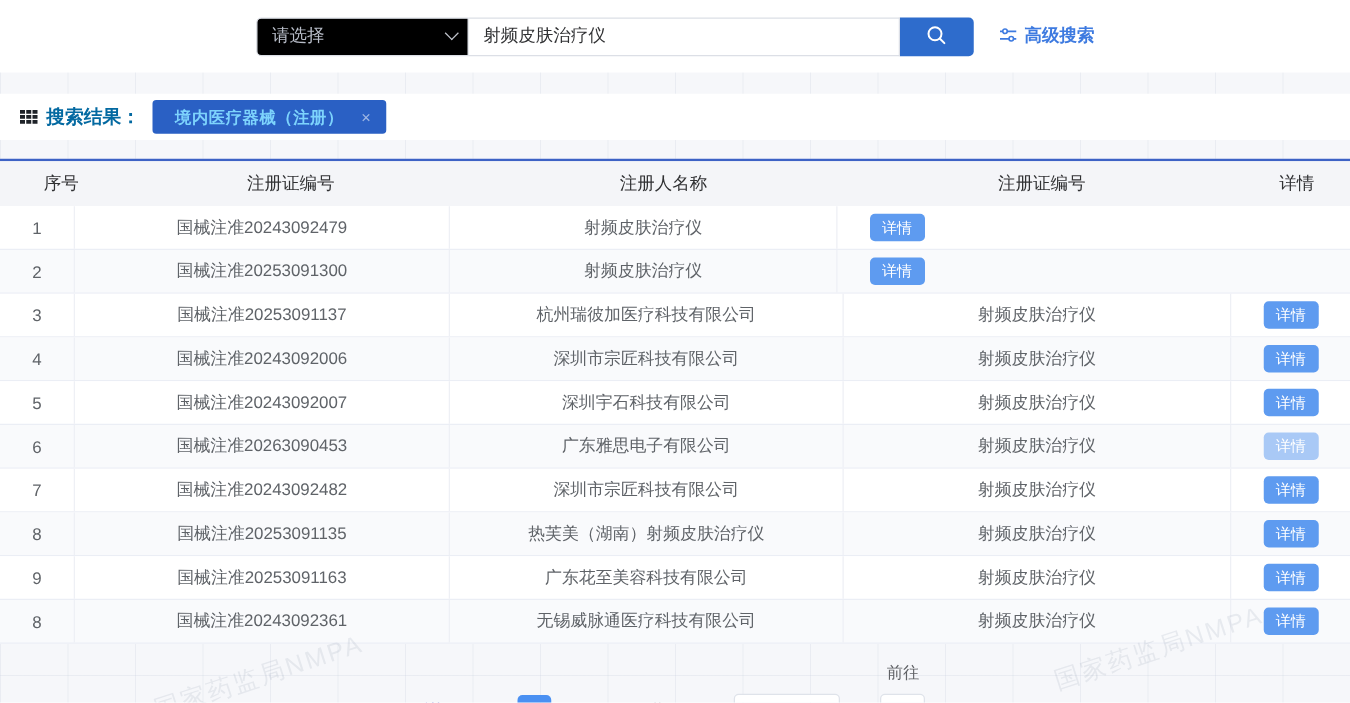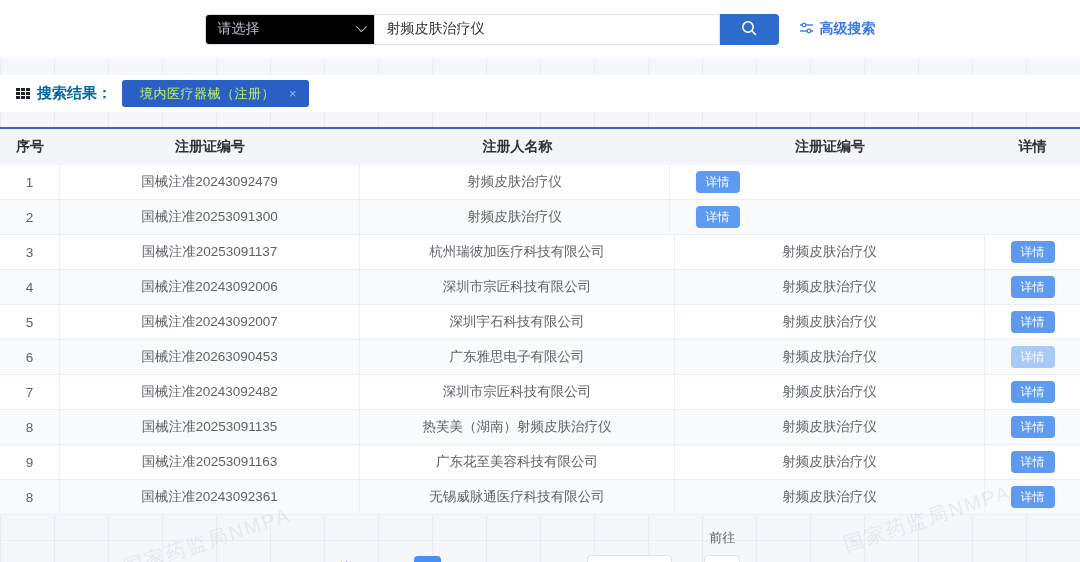--- a/index.html
+++ b/index.html
@@ -47,35 +47,35 @@
   
   .gap1 { height:17px; }
   .results-panel { height:37px; display:flex; align-items:center; padding:0 16px; }
   .grid-icon { display:grid; grid-template-columns:repeat(3,4px); grid-auto-rows:3px; gap:1px; margin-right:7px; }
   .grid-icon i { background:#1f2329; }
   .results-label { font-size:15px; font-weight:700; color:#0369a1; }
   .filter-tag {
     margin-left:10px; height:27px; background:#2a60c4; border-radius:3px;
     display:flex; align-items:center; padding:0 12px 0 18px; cursor:pointer;
   }
-  .filter-tag .tag-text { color:#bef264; font-size:13px; font-weight:400; letter-spacing:.5px; }
+  .filter-tag .tag-text { color:#7dd3fc; font-size:13px; font-weight:700; letter-spacing:.5px; }
   .filter-tag .tag-close { color:rgba(255,255,255,.55); font-size:13px; margin-left:14px; cursor:pointer; }
   .gap2 { height:15px; }
 
   
   .table-panel { border-top:2px solid #3d62c5; }
   .tr { display:flex; width:1080px; }
   .th, .td { display:flex; align-items:center; justify-content:center; text-align:center; }
   .col-0 { width:60px; }
   .col-1 { width:300px; }
   .col-2 { width:315px; }
   .col-3 { width:310px; }
   .col-4 { width:95px; }
   .thead { height:36px; background:#f4f5f8; }
-  .thead .th { font-size:14px; font-weight:700; color:#303133; }
+  .thead .th { font-size:14px; font-weight:400; color:#303133;margin-left:22px; }
   .tbody .tr { height:35px; border-bottom:1px solid #ebeef5; background:#fff; }
   .tbody .tr:nth-child(even) { background:#f9fafc; }
   .tbody .td { font-size:13.5px; color:#5f6368; border-right:1px solid #eef0f5; }
   .tbody .td:last-child { border-right:none; }
   .detail-btn {
     width:44px; height:22px; border:none; border-radius:4px; background:#5e9bf0;
     color:#fff; font-size:12px; cursor:pointer; line-height:22px;
     font-family:"Liberation Sans","DejaVu Sans",sans-serif;
   }
   .detail-btn.muted { background:#a9c9f6; }

